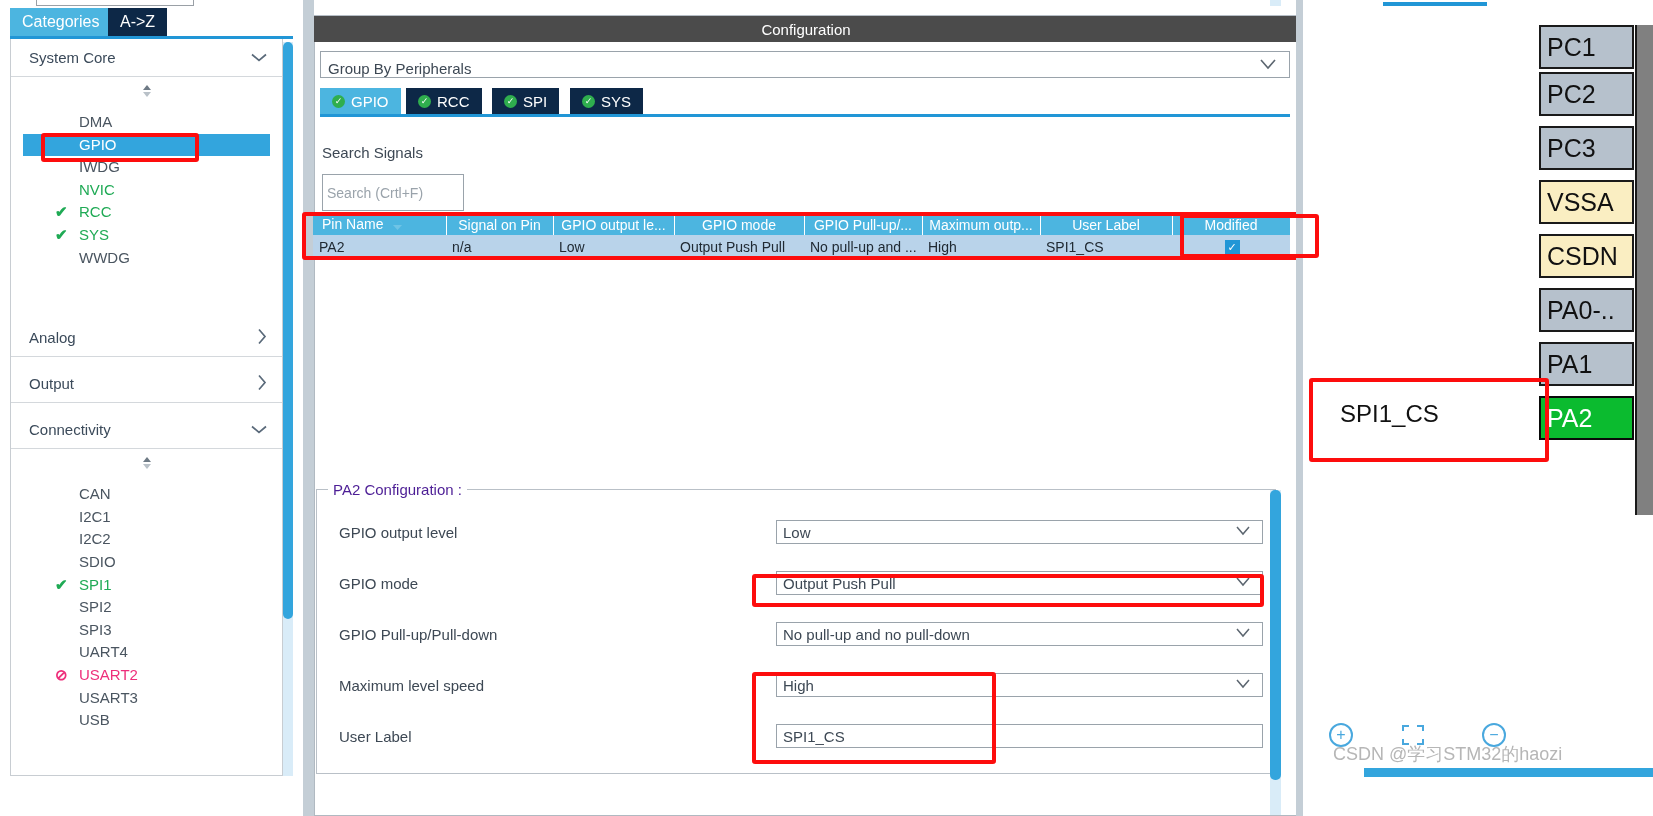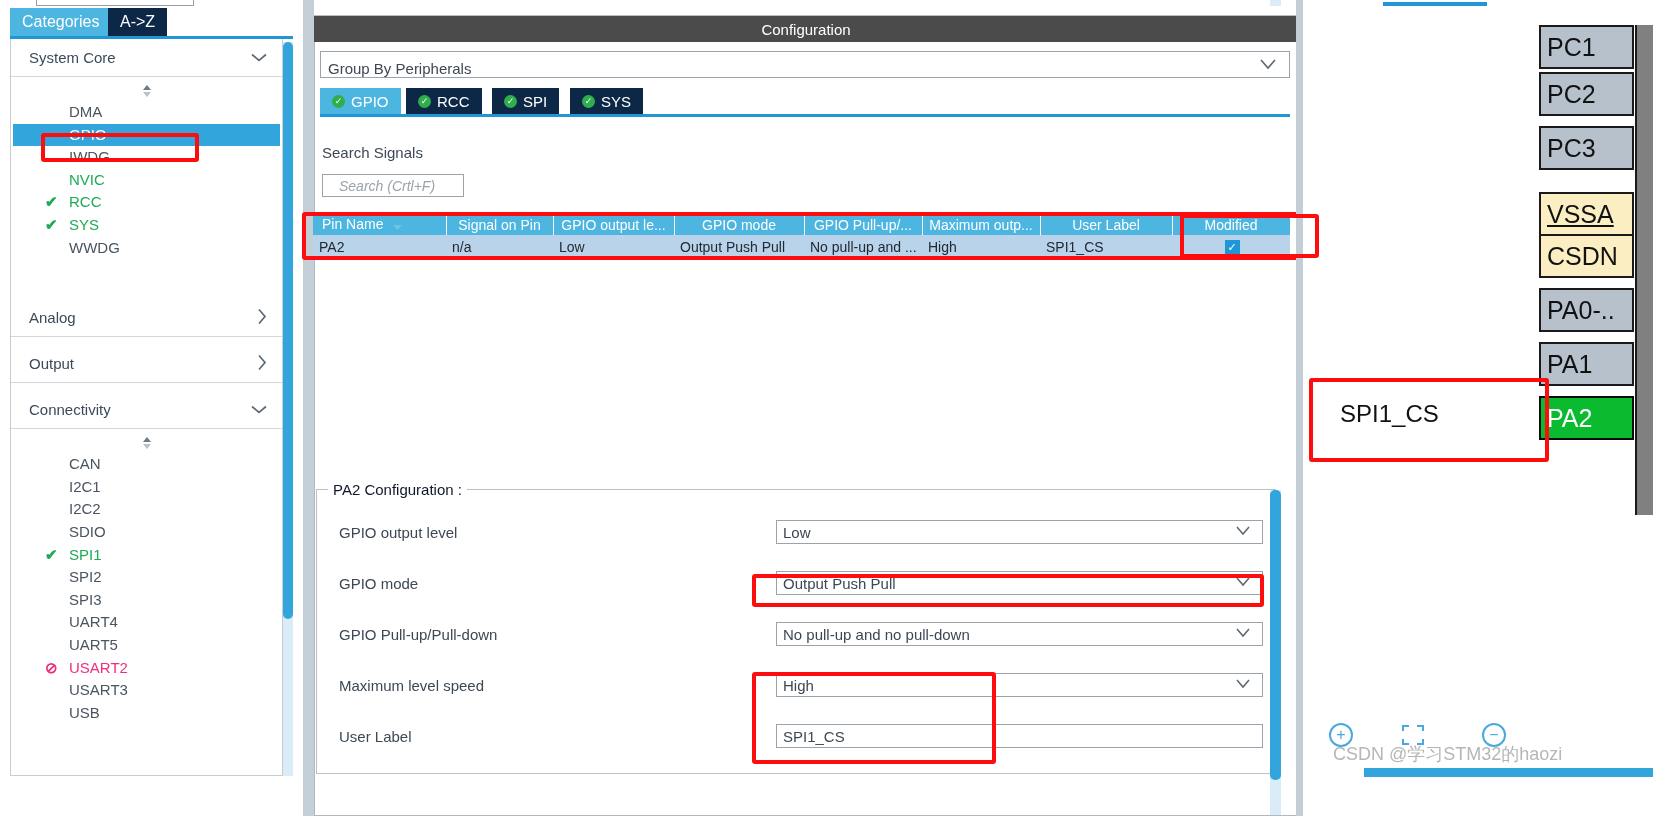--- a/index.html
+++ b/index.html
@@ -63,21 +63,21 @@
   .group-header .chev {
     position: absolute; right: 14px; top: 50%;
     transform: translateY(-50%);
     color: #5a6a7a;
   }
   .sorter {
     height: 22px; display: flex; align-items: center; justify-content: center;
     padding-top: 6px;
   }
   .sorter svg { display: block; }
-  .plist { list-style: none; margin: 2px; padding: 0 0 0 0; }
+  .plist { list-style: none; margin: 12px; padding: 0 0 0 0; }
   .plist li {
     height: 22.6px; line-height: 22.6px;
     padding-left: 56px; font-size: 15px; color: #4a5560;
     position: relative; white-space: nowrap;
   }
   .plist li.ok { color: #1faa55; }
   .plist li.err { color: #ee2f7b; }
   .plist li.sel {
     background: #33a5dd; color: #ffffff; padding-left: 56px;
     margin-left: 0; width: 100%;
@@ -157,24 +157,24 @@
     position: absolute; left: 17px; top: 114px;
     width: 970px; height: 3px; background: #2196d6;
   }
 
   #search-label {
     position: absolute; left: 322px; top: 144px;
     font-size: 15px; color: #3d4854;
   }
   #search-input {
     position: absolute; left: 322px; top: 174px;
-    width: 142px; height: 23px;
+    width: 142px; height: 37px;
     border: 1px solid #9aa3ab; background: #fff;
     font-size: 14px; color: #9aa3ab;
-    font-style: italic; padding-left: 16px;
+    padding-left: 4px;
     display: flex; align-items: center;
   }
   #modified-pins {
     position: absolute; right: 22px; top: 170px;
     display: flex; align-items: center; gap: 7px;
     font-size: 15px; color: #3d4854;
   }
   #modified-pins .cbx {
     width: 14px; height: 14px;
     border: 1px solid #6d767f; background: #fff;
@@ -210,21 +210,21 @@
 
   
   #pa2-fieldset {
     position: absolute; left: 316px; top: 489px;
     width: 960px; height: 285px;
     border: 1px solid #b9c0c7;
   }
   #pa2-legend {
     position: absolute; left: 328px; top: 481px;
     background: #ffffff; padding: 0 5px;
-    font-size: 15px; color: #0f172a;
+    font-size: 15px; color: #4c1d95;
   }
   .frow { position: absolute; left: 0; width: 100%; height: 51px; }
   .flabel { position: absolute; left: 22px; top: 12px; font-size: 15px; color: #3d4854; }
   .fselect {
     position: absolute; left: 459px; top: 8px;
     width: 487px; height: 24px;
     border: 1px solid #9aa3ab; background: #ffffff;
     font-size: 15px; color: #3d4854;
     padding-left: 6px; display: flex; align-items: center;
   }
@@ -382,21 +382,20 @@
       </div>
       <ul class="plist">
         <li><span class="mark"></span><span>CAN</span></li>
         <li><span class="mark"></span><span>I2C1</span></li>
         <li><span class="mark"></span><span>I2C2</span></li>
         <li><span class="mark"></span><span>SDIO</span></li>
         <li class="ok"><span class="mark">✔</span><span>SPI1</span></li>
         <li><span class="mark"></span><span>SPI2</span></li>
         <li><span class="mark"></span><span>SPI3</span></li>
         <li><span class="mark"></span><span>UART4</span></li>
-        <li><span class="mark"></span><span>UART5</span></li>
         <li class="err"><span class="mark">⊘</span><span>USART2</span></li>
         <li><span class="mark"></span><span>USART3</span></li>
         <li><span class="mark"></span><span>USB</span></li>
       </ul>
     </div>
 
     <div id="sidebar-scroll-track"></div>
     <div id="sidebar-scroll-thumb"></div>
   </div>
 
@@ -564,21 +563,21 @@
 
   <div class="pin" style="top:25px;">
       <span>PC1</span>
     </div>
   <div class="pin" style="top:72px;">
       <span>PC2</span>
     </div>
   <div class="pin" style="top:126px;">
       <span>PC3</span>
     </div>
-  <div class="pin pwr" style="top:192px;text-decoration:underline;">
+  <div class="pin pwr" style="top:180px;">
       <span>VSSA</span>
     </div>
   <div class="pin pwr" style="top:234px;">
       <span>CSDN</span>
     </div>
   <div class="pin" style="top:288px;">
       <span>PA0-..</span>
     </div>
   <div class="pin" style="top:342px;">
       <span>PA1</span>

